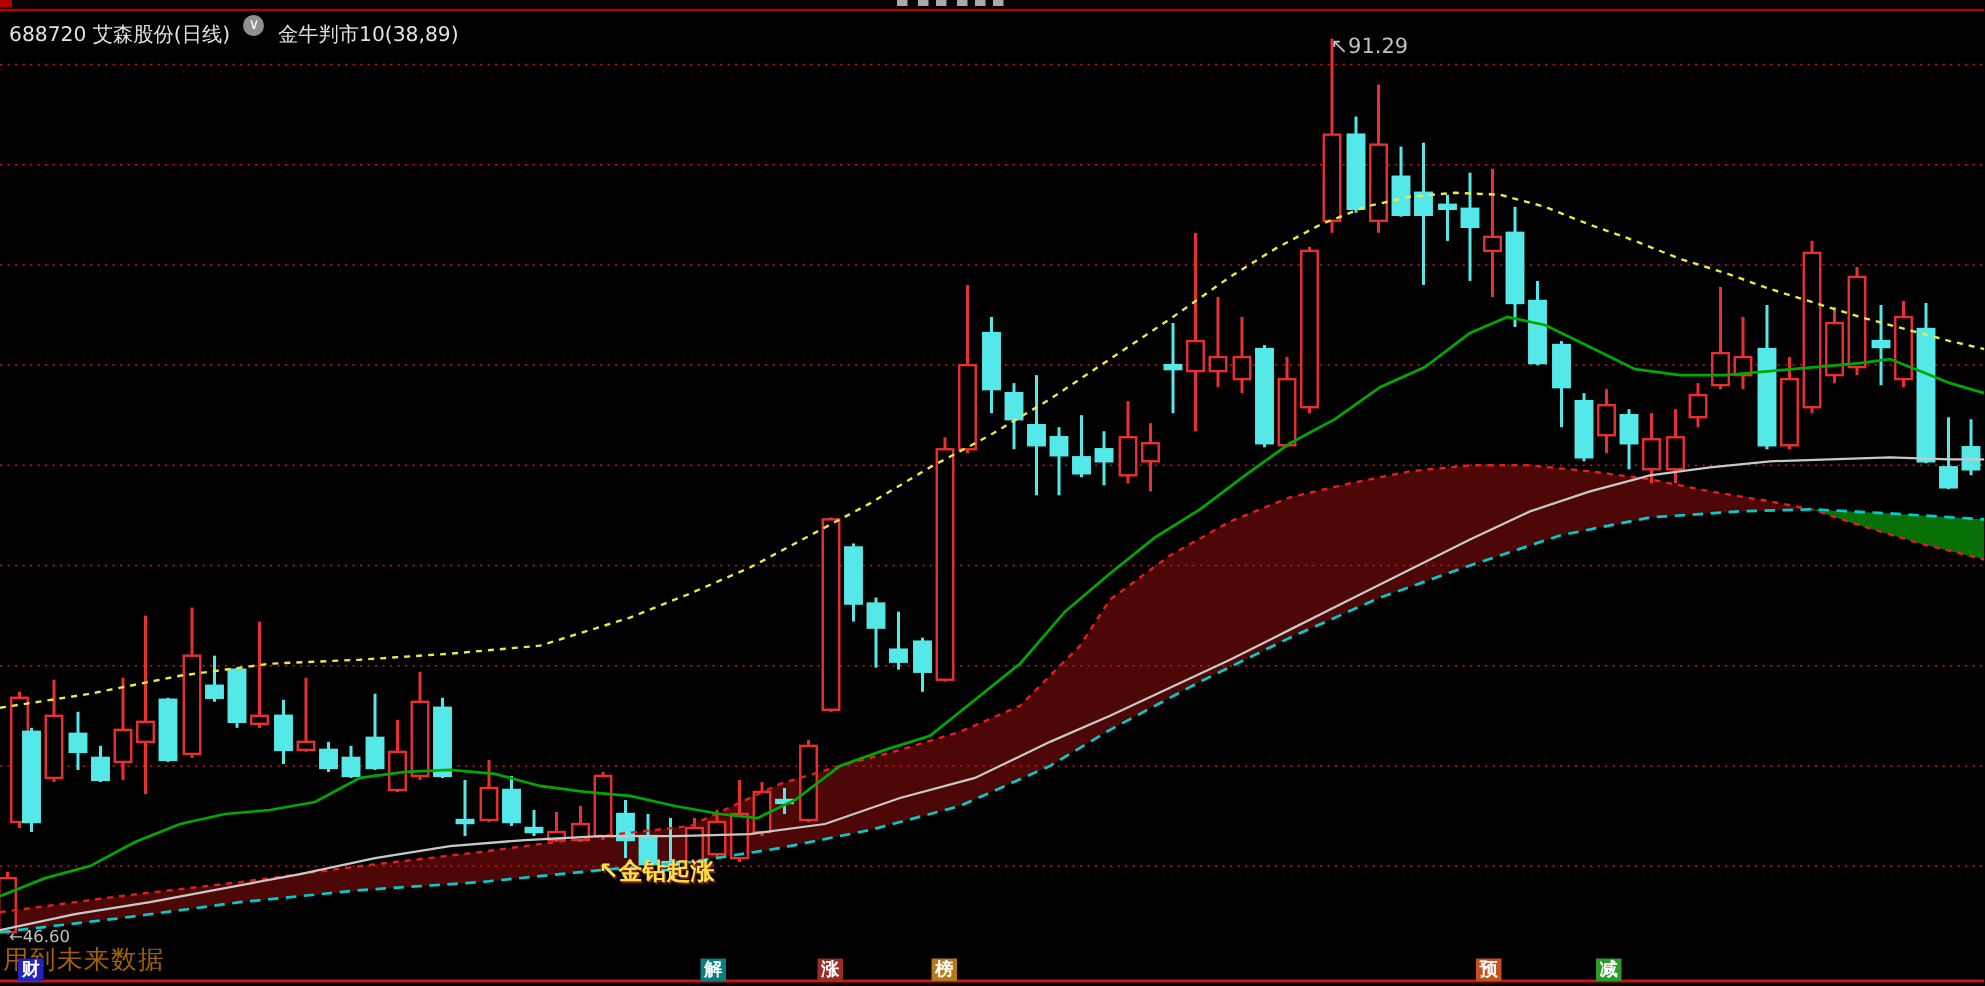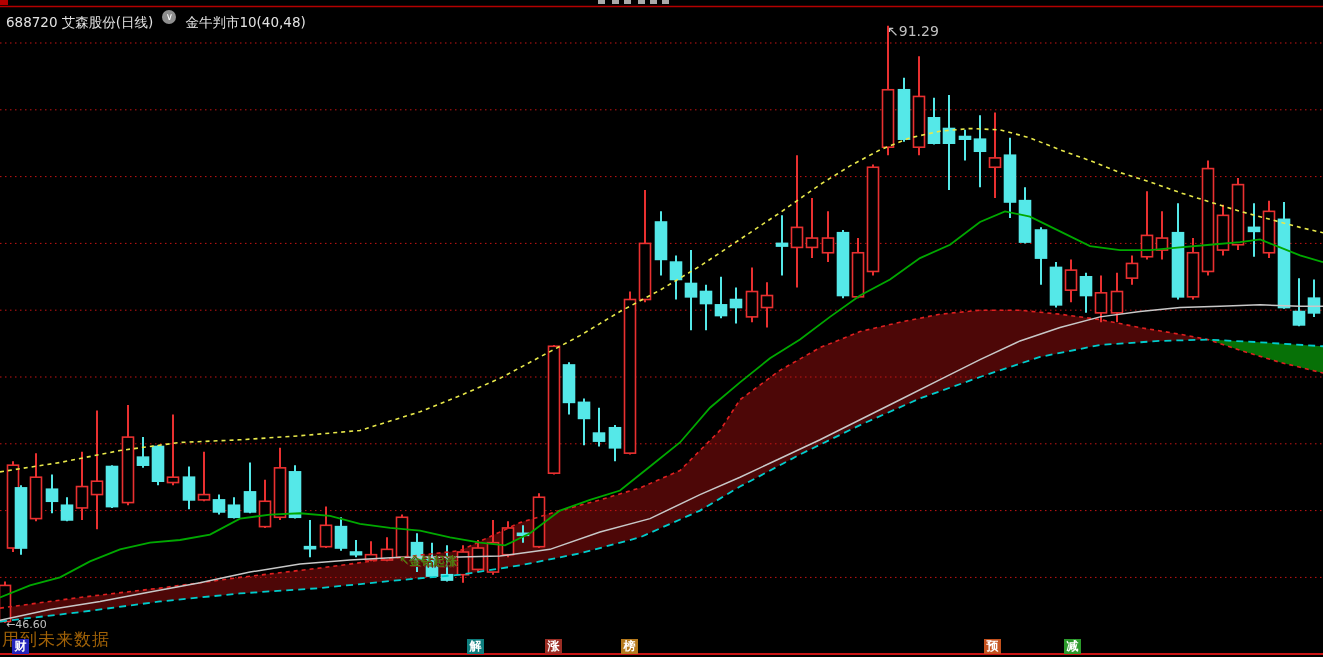--- a/index.html
+++ b/index.html
@@ -9,21 +9,21 @@
   #header{position:absolute;left:6px;top:7px;height:20px;display:flex;align-items:center;
           gap:9px;font-size:13.5px;white-space:nowrap;}
   .hitem{display:flex;align-items:center;margin-top:12px;}
   #collapse-btn{width:14px;height:14px;border-radius:50%;background:#8f8f8f;color:#fff;
           display:flex;align-items:center;justify-content:center;font-size:10px;line-height:1;
           cursor:pointer;}
   .ann{position:absolute;pointer-events:none;}
   .marker{position:absolute;top:639px;height:15px;min-width:15px;padding:0 1px;color:#fff;
           font-size:12px;font-weight:bold;line-height:15px;text-align:center;cursor:pointer;}
   #watermark{color:#a16207;font-size:17px;letter-spacing:1px;}
-  #sig-label{color:#4d7c0f;font-size:12px;font-weight:bold;text-shadow:1px 1px 0 #7a1a1a;}
+  #sig-label{color:#fde047;font-size:16px;font-weight:bold;text-shadow:1px 1px 0 #7a1a1a;margin-top:18px;}
   .gray-ann{color:#c0c0c0;font-size:13px;}
 </style>
 </head>
 <body>
 
 <div id="screen">
 
   <svg id="chart-svg" width="1323" height="657" viewBox="0 0 1323 657">
       <rect x="0" y="0" width="1323" height="657" fill="#000"></rect>
       <path d="M0,608.1279999999999 L80,597.4399999999999 L160,588.088 L240,577.4 L320,568.0479999999999 L400,557.36 L460,550.68 L520,522.624 L560,510.59999999999997 L600,499.91200000000003 L640,487.8879999999999 L680,470.52 L720,430.44 L740,399.71200000000005 L780,370.32 L820,347.60799999999995 L860,331.5759999999999 L900,322.22400000000005 L940,314.20799999999997 L980,310.2 L1020,310.2 L1060,314.20799999999997 L1100,319.552 L1140,327.5679999999999 L1180,334.24799999999993 L1208,339.59200000000004 L1208,339.59200000000004 L1160,340.92799999999994 L1100,344.9359999999999 L1040,356.96 L980,377 L920,398.376 L860,425.096 L800,454.48799999999994 L740,486.552 L700,510.59999999999997 L640,537.3199999999999 L580,553.3520000000001 L520,565.376 L460,574.728 L400,580.072 L320,588.088 L240,593.432 L160,601.448 L80,612.136 L0,621.4879999999999 Z" fill="#4d0707"></path>
@@ -225,21 +225,21 @@
       <rect x="638" y="0" width="7" height="4" fill="#aaaaaa"></rect>
       <rect x="650" y="0" width="7" height="4" fill="#aaaaaa"></rect>
       <rect x="662" y="0" width="7" height="4" fill="#aaaaaa"></rect>
       <line x1="0" x2="1323" y1="6.5" y2="6.5" stroke="#b40000" stroke-width="1.5"></line>
       <line x1="0" x2="1323" y1="654" y2="654" stroke="#c81414" stroke-width="2"></line>
     </svg>
 
   <div id="header">
     <span class="hitem" style="color:#e2e2e2">688720 艾森股份(日线)</span>
     <span id="collapse-btn">∨</span>
-    <span class="hitem" style="color:#e2e2e2">金牛判市10(40,48)</span>
+    <span class="hitem" style="color:#e2e2e2">金牛判市10(38,89)</span>
   </div>
 
   <div class="ann gray-ann" style="left:887px;top:23px;font-size:14px"><span>↖</span><span>91.29</span></div>
 
   <div class="ann gray-ann" style="left:6px;top:618px;font-size:11px">←46.60</div>
 
   <div class="ann" id="sig-label" style="left:399px;top:553px"><span>↖</span><span>金钻起涨</span></div>
 
   <div class="ann" id="watermark" style="left:2px;top:628px">用到未来数据</div>
 

